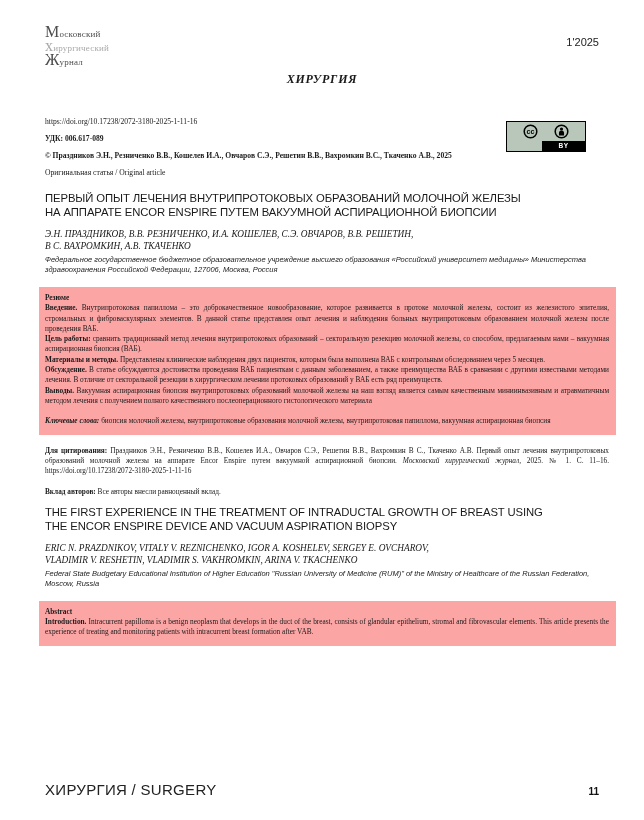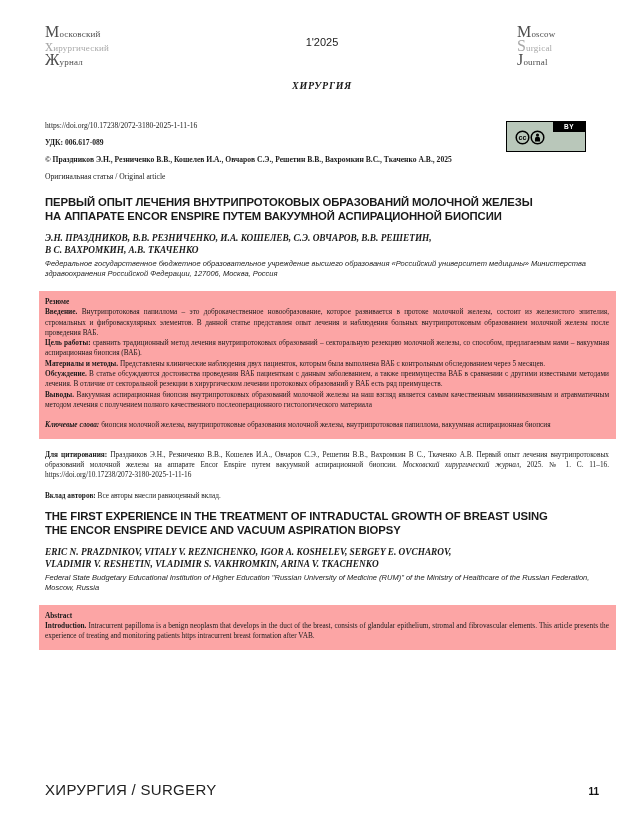--- a/index.html
+++ b/index.html
@@ -29,54 +29,54 @@
   .logo-en{text-align:left;padding-left:38px;box-sizing:border-box;}
   .issue{
     font-family:"Liberation Sans", sans-serif;
     font-size:11px;color:#222;margin-top:10px;
   }
   
   .section-heading{
     text-align:center;
     font-family:"Liberation Serif", serif;
     font-weight:bold;font-style:italic;
-    font-size:10px;letter-spacing:.8px;
-    margin-top:12px;
+    font-size:12px;letter-spacing:.8px;
+    margin-top:4px;
   }
   
   .cc-badge{
     position:absolute;top:121px;right:58px;
     width:80px;height:31px;
     background:#b9c7ba;
     border:1.5px solid #000;
     box-sizing:border-box;
-    display:flex;justify-content:space-between;
+    display:flex;flex-direction:column;justify-content:space-between;
   }
   .cc-icons{display:flex;justify-content:space-around;align-items:center;padding:2px 8px 0 8px;}
   .cc-icons svg{display:block;}
   .cc-bar{
     margin-left:auto;width:55%;height:10px;
     background:#000;color:#fff;
     font-family:"Liberation Sans", sans-serif;
     font-size:6.5px;font-weight:bold;line-height:10px;text-align:center;
     letter-spacing:.5px;
   }
   
   main{padding:0 35px 0 45px;margin-top:30px;}
   .meta-line{font-size:7.6px;line-height:10px;margin:0 0 7px 0;}
   .bold{font-weight:bold;}
   .title-ru, .title-en{
     font-family:"Liberation Sans", sans-serif;
-    font-weight:bold;font-size:11.3px;line-height:14px;
+    font-weight:normal;font-size:11.3px;line-height:14px;
     white-space:pre-line;letter-spacing:-.1px;
     margin:13px 0 0 0;
   }
   .authors{
     font-family:"Liberation Serif", serif;
-    font-weight:bold;font-style:italic;
+    font-weight:normal;font-style:italic;
     font-size:9.3px;line-height:12px;
     white-space:pre-line;
     margin:9px 0 0 0;
   }
   .affiliation{
     font-family:"Liberation Sans", sans-serif;
     font-style:italic;font-size:7.5px;line-height:10px;
     margin:3px 0 0 0;max-width:577px;
   }
   .graybox{
@@ -109,25 +109,20 @@
 
 <div class="page">
 
   <header class="masthead">
     <div class="logo logo-ru">
       <div class="logo-line logo-dark">Московский</div>
       <div class="logo-line logo-light">хирургический</div>
       <div class="logo-line logo-dark">Журнал</div>
     </div>
     <div class="issue">1'2025</div>
-    <div class="logo logo-en">
-      <div class="logo-line logo-dark">Moscow</div>
-      <div class="logo-line logo-light">Surgical</div>
-      <div class="logo-line logo-dark">Journal</div>
-    </div>
   </header>
 
   <div class="section-heading">ХИРУРГИЯ</div>
 
   <div class="cc-badge">
     <div class="cc-icons">
       <span>
         <svg width="15" height="15" viewBox="0 0 20 20">
           <circle cx="10" cy="10" r="8.4" fill="none" stroke="#000" stroke-width="2"></circle>
           <text x="10" y="13.4" text-anchor="middle" font-size="9.5" font-weight="bold" font-family="Liberation Sans, sans-serif" fill="#000">cc</text>
@@ -174,21 +169,21 @@
     <p class="para contribution"><b class="lead">Вклад авторов:</b> <span>Все авторы внесли равноценный вклад.</span></p>
 
     <h2 class="title-en">THE FIRST EXPERIENCE IN THE TREATMENT OF INTRADUCTAL GROWTH OF BREAST USING
 THE ENCOR ENSPIRE DEVICE AND VACUUM ASPIRATION BIOPSY</h2>
     <div class="authors">ERIC N. PRAZDNIKOV, VITALY V. REZNICHENKO, IGOR A. KOSHELEV, SERGEY E. OVCHAROV,
 VLADIMIR V. RESHETIN, VLADIMIR S. VAKHROMKIN, ARINA V. TKACHENKO</div>
     <div class="affiliation">Federal State Budgetary Educational Institution of Higher Education "Russian University of Medicine (RUM)" of the Ministry of Healthcare of the Russian Federation, Moscow, Russia</div>
 
     <section class="graybox">
       <p class="para bold">Abstract</p>
-      <p class="para"><b class="lead">Introduction.</b> <span>Intracurrent papilloma is a benign neoplasm that develops in the duct of the breast, consists of glandular epithelium, stromal and fibrovascular elements. This article presents the experience of treating and monitoring patients https intracurrent breast formation after VAB.</span></p>
+      <p class="para"><b class="lead">Introduction.</b> <span>Intracurrent papilloma is a benign neoplasm that develops in the duct of the breast, consists of glandular epithelium, stromal and fibrovascular elements. This article presents the experience of treating and monitoring patients with intracurrent breast formation after VAB.</span></p>
     </section>
 
   </main>
 
   <footer>
     <span class="footer-section">ХИРУРГИЯ / SURGERY</span>
     <span class="footer-page">11</span>
   </footer>
 
 </div>

